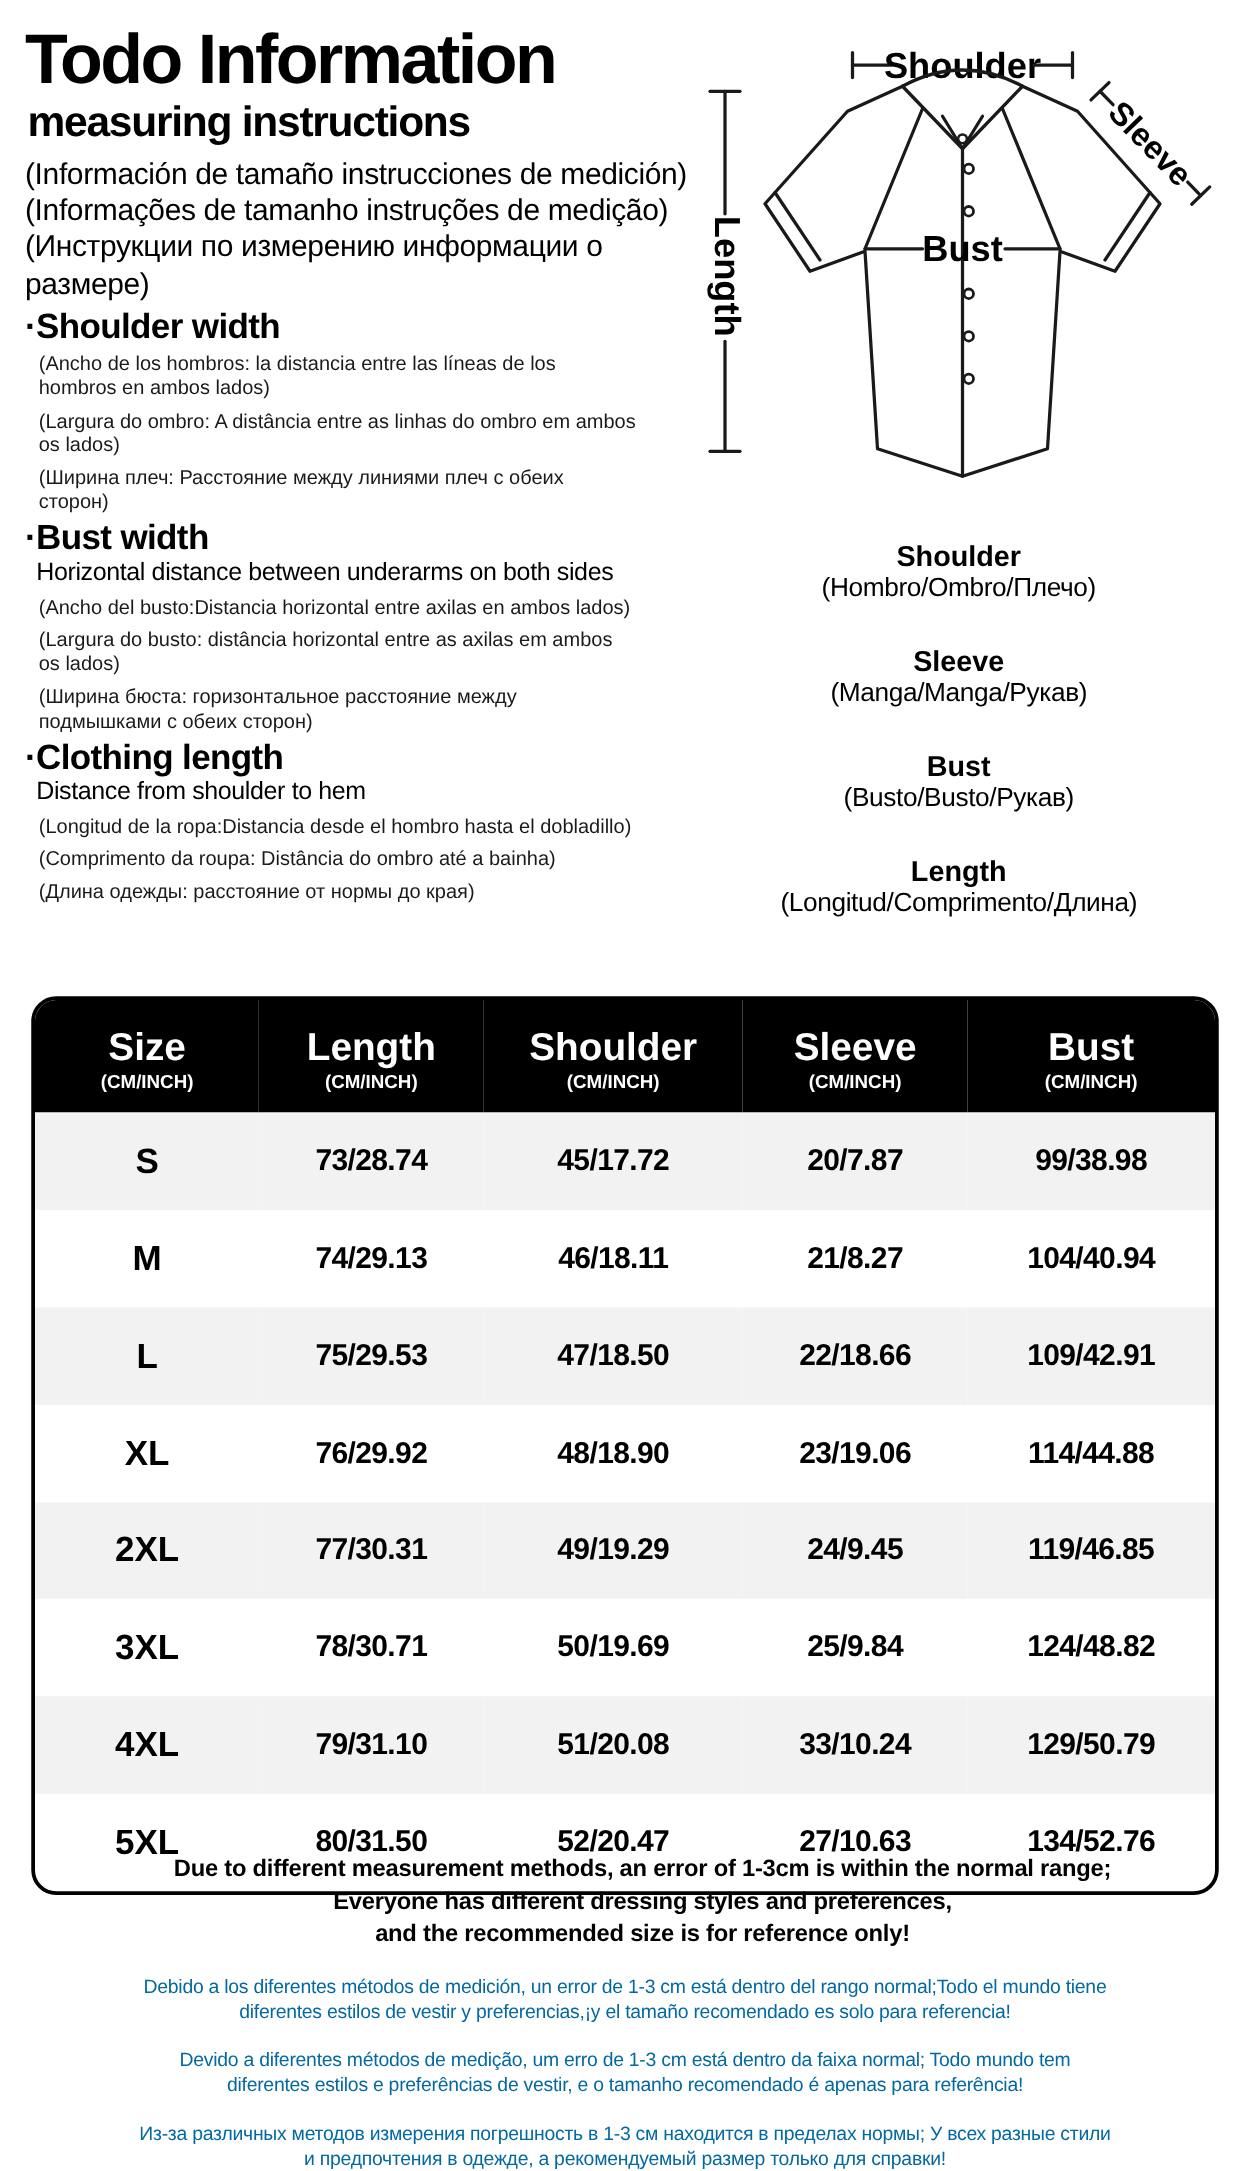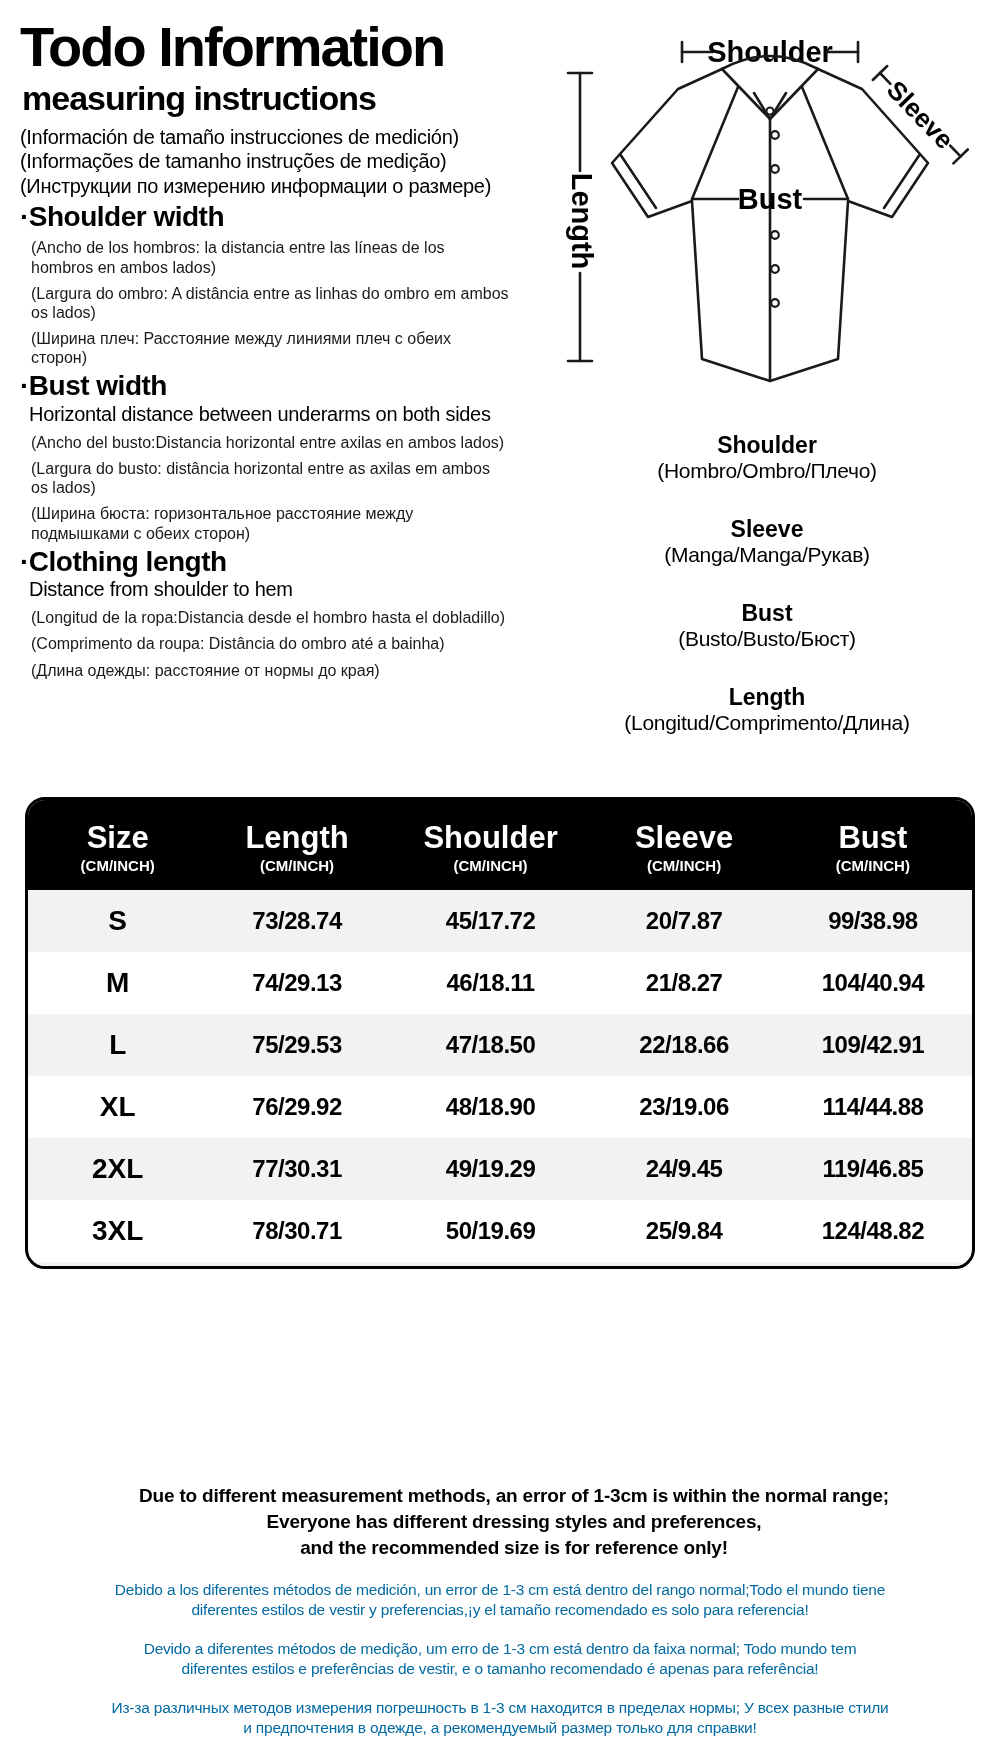--- a/index.html
+++ b/index.html
@@ -8,38 +8,38 @@
     width:1000px; height:1737px; position:relative;
     background:#ffffff; color:#000;
     font-family:"Liberation Sans", sans-serif;
     overflow:hidden;
   }
 
   
   .left-col { position:absolute; left:20px; top:18px; width:535px; }
   .page-title { font-size:56px; font-weight:bold; letter-spacing:-2px; line-height:1.05; margin:0; }
   .page-subtitle { font-size:34px; font-weight:bold; letter-spacing:-1px; margin:2px 0 7px 2px; }
-  .translations div { font-size:20px; line-height:1.22; letter-spacing:-0.3px; }
+  .translations div { font-size:24px; line-height:1.22; letter-spacing:-0.3px; }
 
   .section { margin-top:4px; }
   .section-title { font-size:28px; font-weight:bold; letter-spacing:-0.5px; line-height:1.05; }
   .section-desc { font-size:20px; margin:2px 0 4px 9px; letter-spacing:-0.3px; }
   .section-note { font-size:16px; margin:7px 0 0 11px; line-height:1.2; width:478px; color:#1a1a1a; }
 
   
   .diagram { position:absolute; left:550px; top:28px; width:440px; height:368px; }
   .diagram svg { width:100%; height:100%; }
 
   .terms { position:absolute; left:552px; top:432px; width:430px; display:flex; flex-direction:column; gap:33px; text-align:center; }
   .term-name { font-size:23px; font-weight:bold; }
   .term-trans { font-size:21px; letter-spacing:-0.3px; }
 
   
   .size-table-wrap {
-    position:absolute; left:25px; top:797px; width:950px; height:472px;
+    position:absolute; left:25px; top:797px; width:950px; height:719px;
     border:3px solid #000; border-radius:20px; overflow:hidden; background:#fff;
   }
   table.size-table { width:100%; height:100%; border-collapse:collapse; }
   .size-table thead tr { background:#000; color:#fff; }
   .size-table th { padding:0; height:90px; vertical-align:middle; }
   .col-name { font-size:31px; font-weight:bold; line-height:1.05; margin-top:6px; }
   .col-unit { font-size:15px; font-weight:bold; margin-top:3px; }
   .size-table td {
     text-align:center; vertical-align:middle;
     font-size:24px; font-weight:bold; letter-spacing:-0.5px; height:62px;
@@ -142,21 +142,21 @@
   <div>
     <div class="term-name">Shoulder</div>
     <div class="term-trans">(Hombro/Ombro/Плечо)</div>
   </div>
   <div>
     <div class="term-name">Sleeve</div>
     <div class="term-trans">(Manga/Manga/Рукав)</div>
   </div>
   <div>
     <div class="term-name">Bust</div>
-    <div class="term-trans">(Busto/Busto/Бюст)</div>
+    <div class="term-trans">(Busto/Busto/Рукав)</div>
   </div>
   <div>
     <div class="term-name">Length</div>
     <div class="term-trans">(Longitud/Comprimento/Длина)</div>
   </div>
 </div>
 
 <div class="size-table-wrap">
   <table class="size-table">
     <colgroup>

